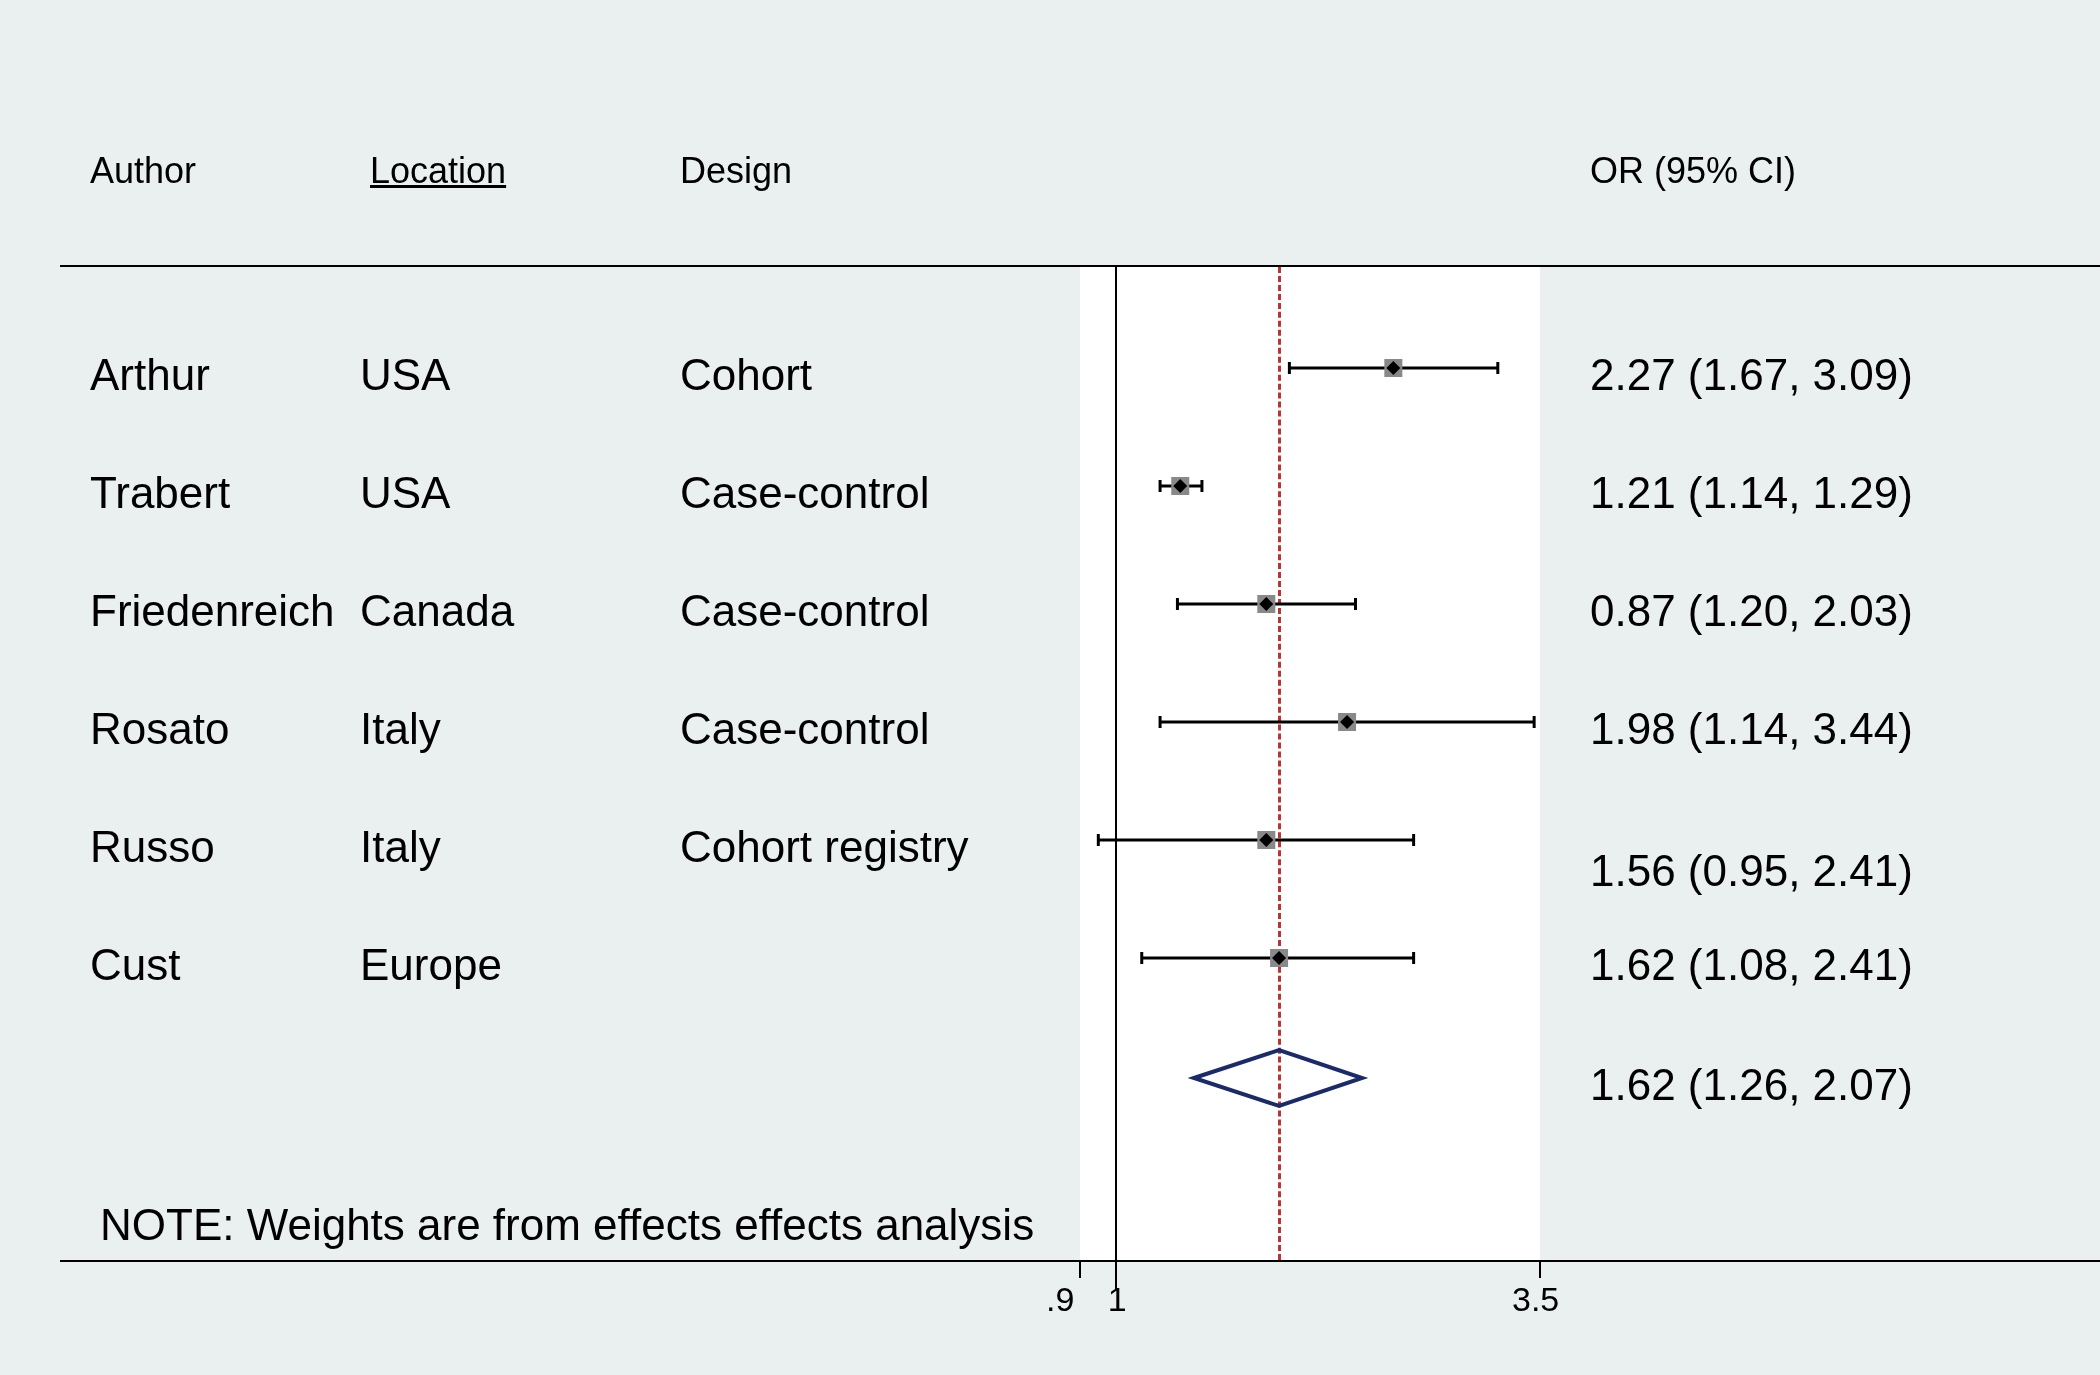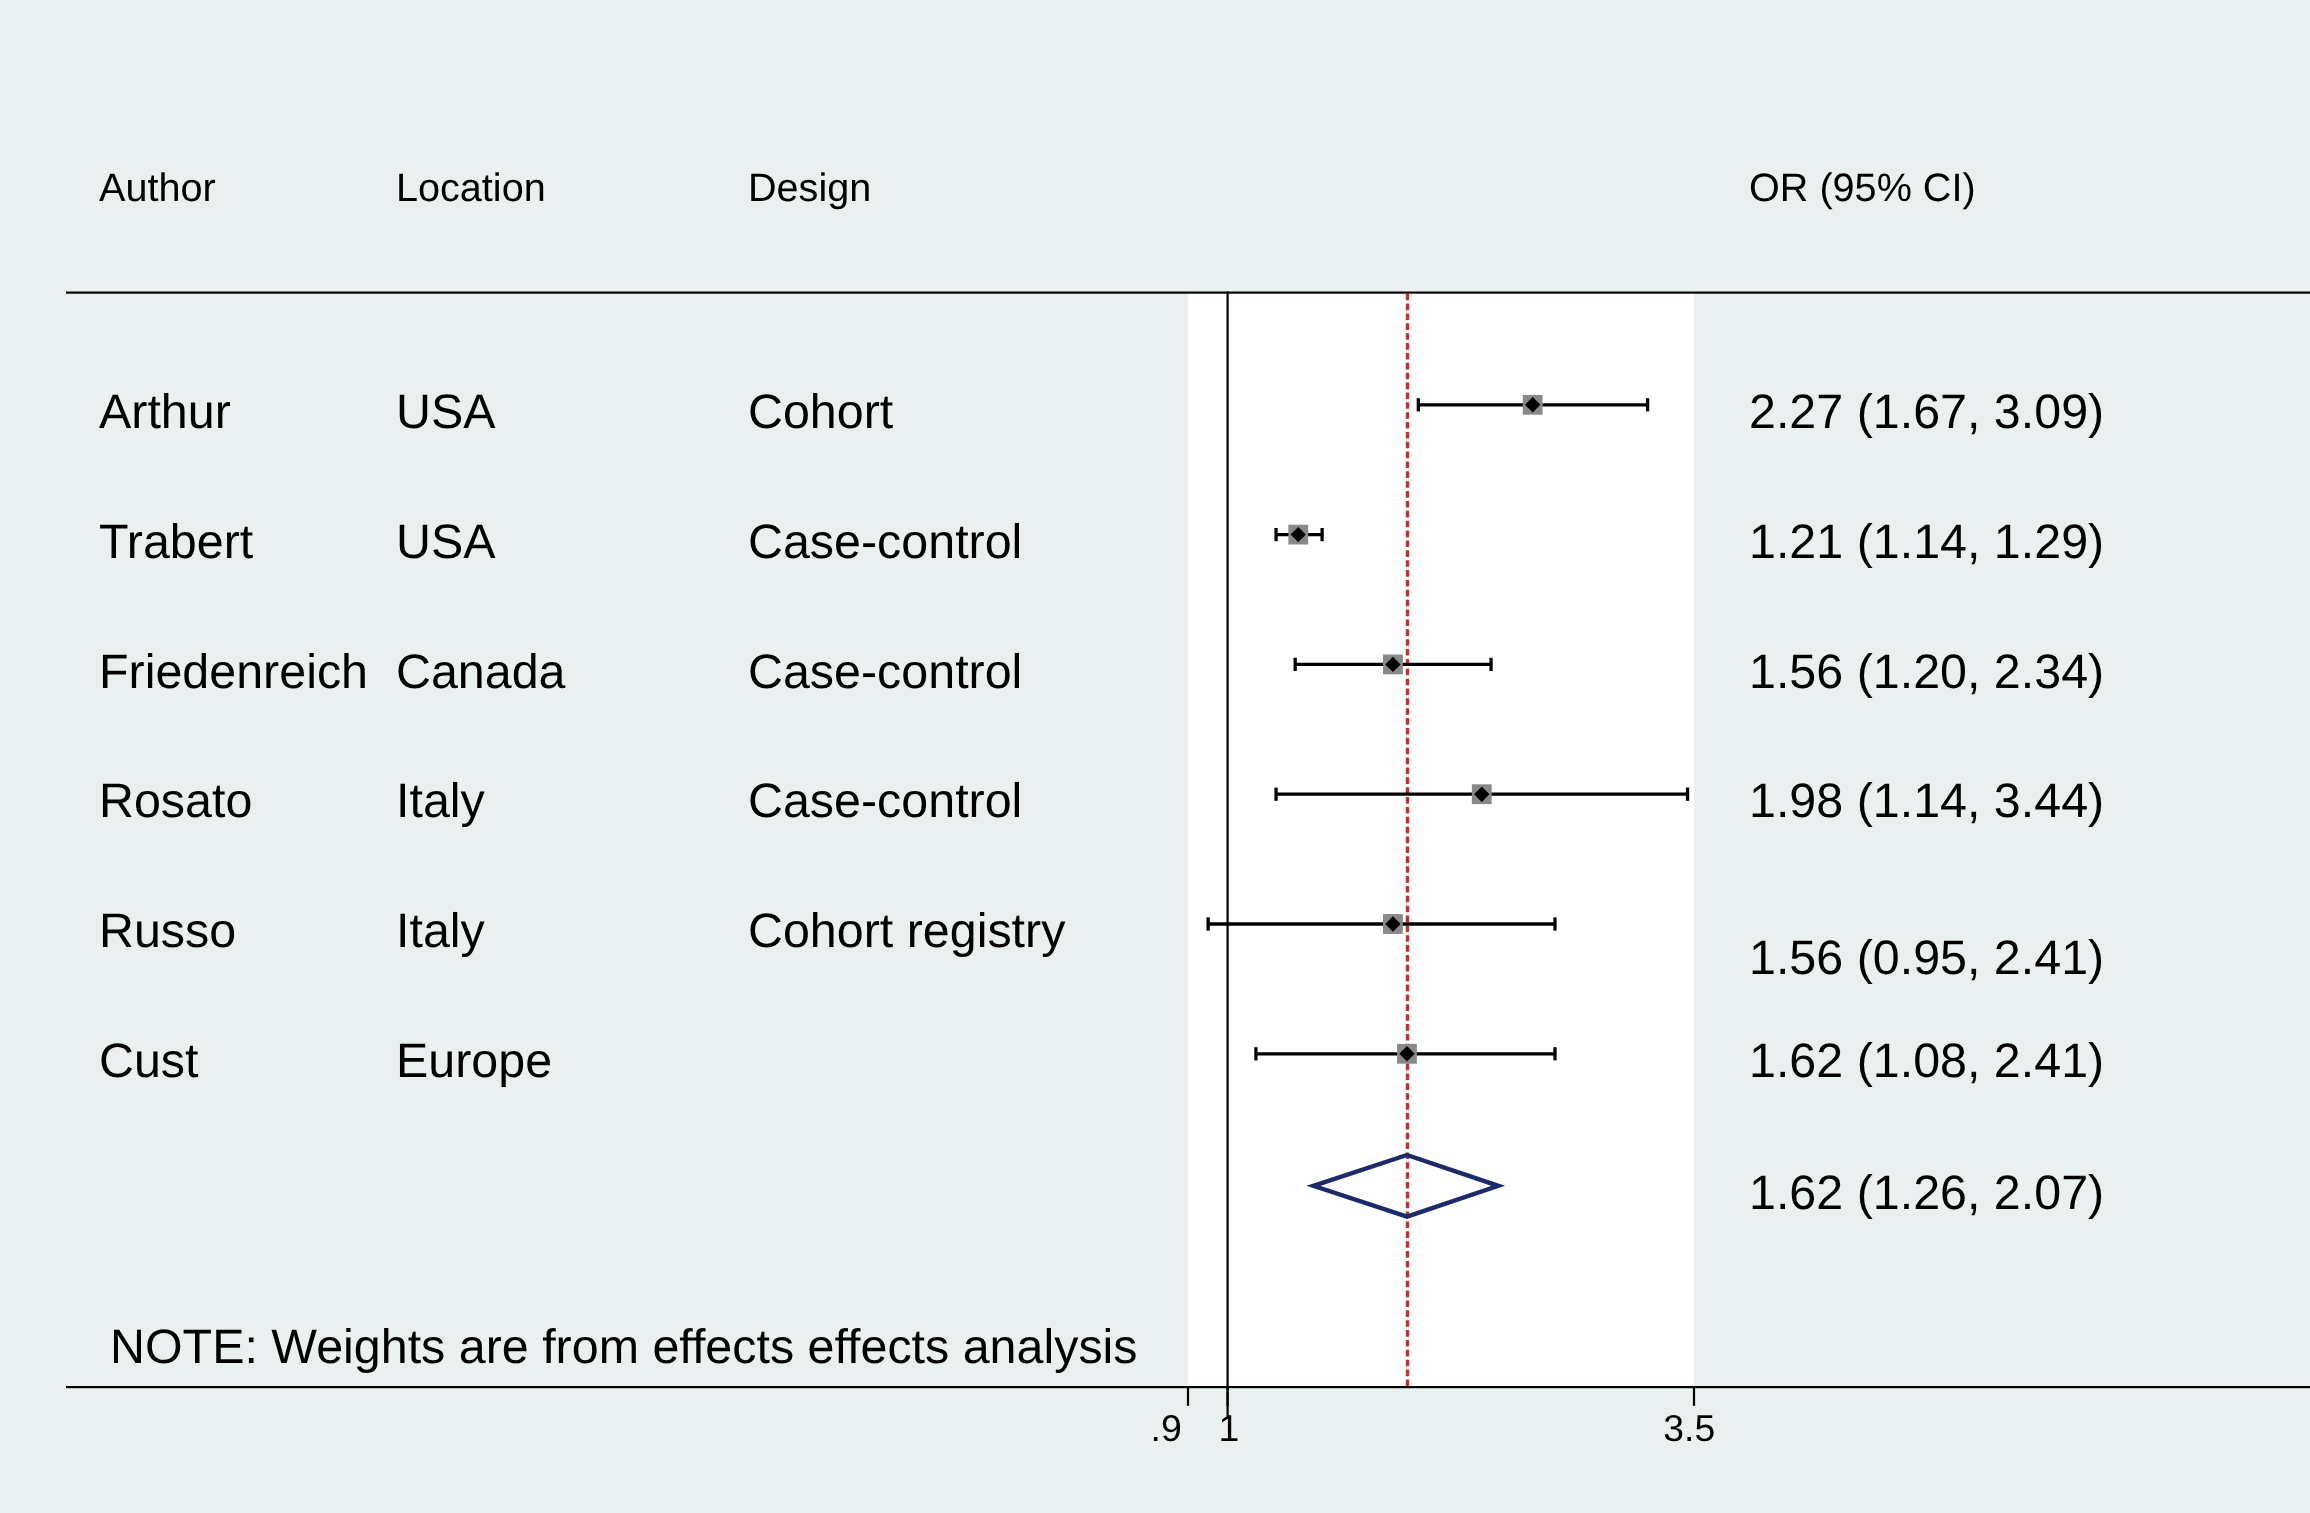--- a/index.html
+++ b/index.html
@@ -58,21 +58,21 @@
   }
   svg { overflow: visible; }
 </style>
 </head>
 <body>
 
 <div class="container">
   <div class="inner" id="root">
       <div class="plot-bg" style="left: 1050px; top: 235px; width: 460px; height: 995px;"></div>
       <div class="hdr" style="left: 60px; top: 120px;">Author</div>
-      <div class="hdr" style="left: 330px; top: 120px;">Location</div>
+      <div class="hdr" style="left: 340px; top: 120px; text-decoration: underline;">Location</div>
       <div class="hdr" style="left: 650px; top: 120px;">Design</div>
       <div class="hdr" style="left: 1560px; top: 120px;">OR (95% CI)</div>
       <div class="hrule" style="left: 30px; top: 235px; width: 2040px;"></div>
       <div class="hrule" style="left: 30px; top: 1230px; width: 2040px;"></div>
       <div class="vline" style="left: 1084.69px; top: 235px; height: 1025px;"></div>
       <div class="vline" style="left: 1049px; top: 1230px; height: 18px;"></div>
       <div class="vline" style="left: 1084.69px; top: 1230px; height: 18px;"></div>
       <div class="vline" style="left: 1509px; top: 1230px; height: 18px;"></div>
       <div style="position: absolute; left: 1248.08px; top: 237px; width: 0px; height: 993px; border-left: 3px dashed rgb(187, 51, 51);"></div>
       <div class="row-lbl" style="left: 60px; top: 320px;">Arthur</div>
@@ -93,21 +93,21 @@
       <svg class="est-point" width="2100" height="40" style="position: absolute; left: 0px; top: 436px;">
         <line x1="1130.0655015382094" y1="20" x2="1171.9338738978522" y2="20" stroke="#000" stroke-width="3"></line>
         <rect x="1141.2495017656445" y="11" width="18" height="18" fill="#898989"></rect>
         <polygon points="1150.2495017656445,13 1157.2495017656445,20 1150.2495017656445,27 1143.2495017656445,20" fill="#000"></polygon>
         <line x1="1130.0655015382094" y1="14" x2="1130.0655015382094" y2="26" stroke="#000" stroke-width="3"></line>
         <line x1="1171.9338738978522" y1="14" x2="1171.9338738978522" y2="26" stroke="#000" stroke-width="3"></line>
       </svg>
       <div class="row-lbl" style="left: 60px; top: 556px;">Friedenreich</div>
       <div class="row-lbl" style="left: 330px; top: 556px;">Canada</div>
       <div class="row-lbl" style="left: 650px; top: 556px;">Case-control</div>
-      <div class="row-lbl" style="left: 1560px; top: 556px;">1.56 (1.20, 2.34)</div>
+      <div class="row-lbl" style="left: 1560px; top: 556px;">0.87 (1.20, 2.03)</div>
       <svg class="est-point" width="2100" height="40" style="position: absolute; left: 0px; top: 554px;">
         <line x1="1147.4386754016928" y1="20" x2="1325.4994714200047" y2="20" stroke="#000" stroke-width="3"></line>
         <rect x="1227.3021425777251" y="11" width="18" height="18" fill="#898989"></rect>
         <polygon points="1236.3021425777251,13 1243.3021425777251,20 1236.3021425777251,27 1229.3021425777251,20" fill="#000"></polygon>
         <line x1="1147.4386754016928" y1="14" x2="1147.4386754016928" y2="26" stroke="#000" stroke-width="3"></line>
         <line x1="1325.4994714200047" y1="14" x2="1325.4994714200047" y2="26" stroke="#000" stroke-width="3"></line>
       </svg>
       <div class="row-lbl" style="left: 60px; top: 674px;">Rosato</div>
       <div class="row-lbl" style="left: 330px; top: 674px;">Italy</div>
       <div class="row-lbl" style="left: 650px; top: 674px;">Case-control</div>

